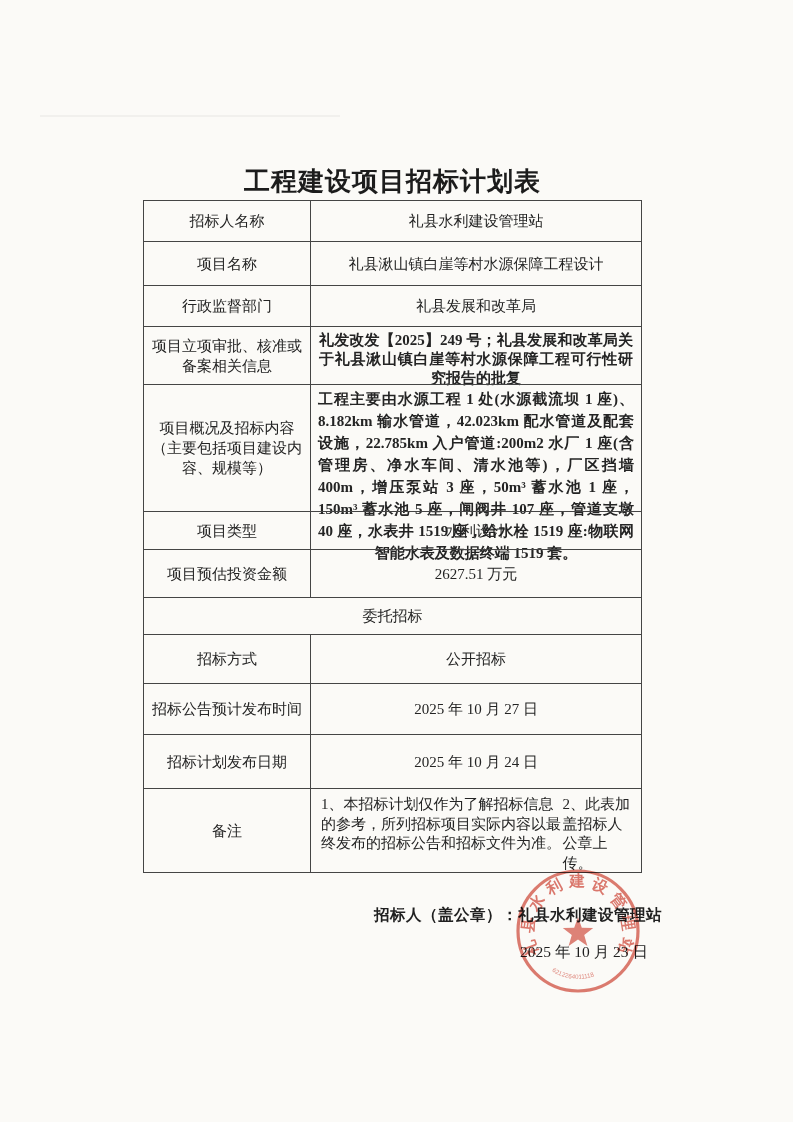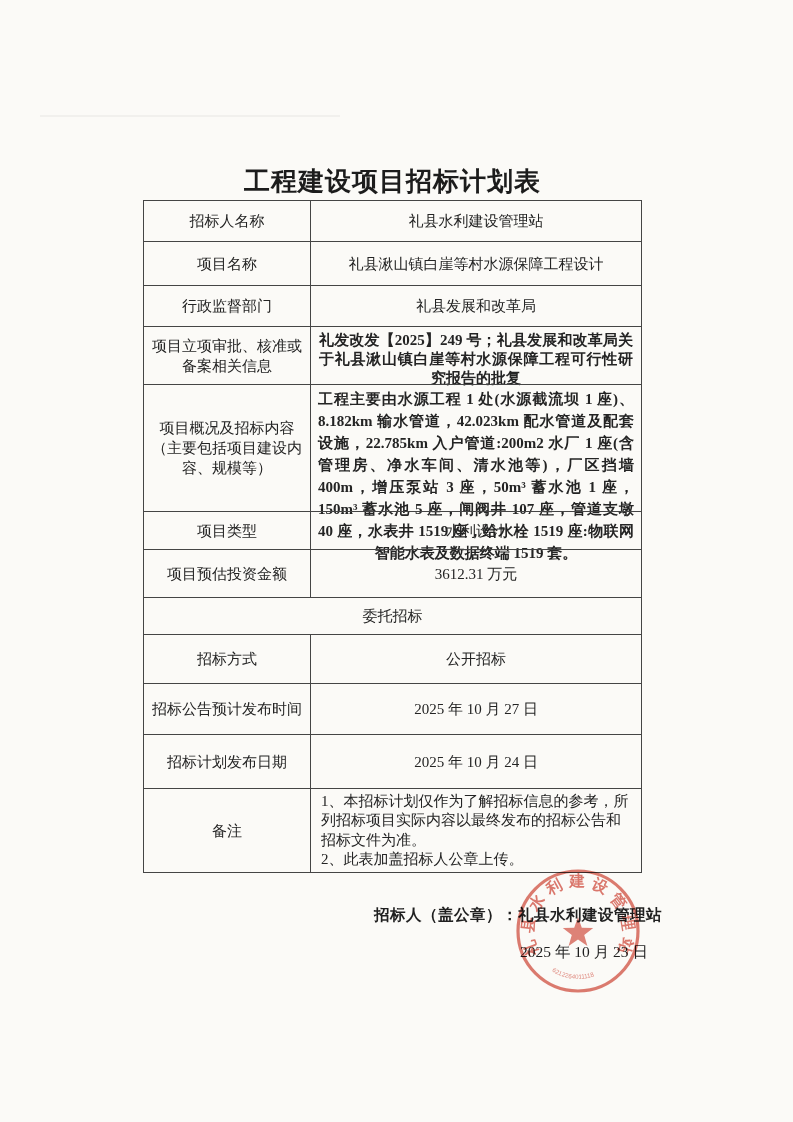--- a/index.html
+++ b/index.html
@@ -41,21 +41,21 @@
     flex:1; display:flex; align-items:center; justify-content:center;
     text-align:center; font-size:15px; line-height:20px;
     padding:2px 10px; color:#242424;
   }
   .cell-value.block {
     display:block; text-align:justify; text-align-last:center;font-weight:bold;
   }
   .cell-value.r3v { padding:4px 8px; font-size:15px; line-height:19px; }
   .cell-value.r4v { padding:3px 7px; font-size:15px; line-height:22px; }
   .cell-value.remark {
-    display:flex; flex-direction:column; align-items:flex-start;
+    display:flex; align-items:flex-start;
     justify-content:center; text-align:left; line-height:19.5px;
     padding:6px 10px;
   }
   .signer-line {
     position:absolute; left:374px; top:905px;
     font-size:15.5px; font-weight:700; letter-spacing:0.5px; color:#1f1f1f;
   }
   .date-line {
     position:absolute; left:492px; top:942px;
     font-size:15.5px; font-weight:500; color:#1f1f1f;margin-left:28px;
@@ -92,21 +92,21 @@
   <div class="row r4">
     <div class="cell-label">项目概况及招标内容（主要包括项目建设内容、规模等）</div>
     <div class="cell-value block r4v">工程主要由水源工程 1 处(水源截流坝 1 座)、8.182km 输水管道，42.023km 配水管道及配套设施，22.785km 入户管道:200m2 水厂 1 座(含管理房、净水车间、清水池等)，厂区挡墙 400m，增压泵站 3 座，50m³ 蓄水池 1 座，150m³ 蓄水池 5 座，闸阀井 107 座，管道支墩 40 座，水表井 1519 座，给水栓 1519 座:物联网智能水表及数据终端 1519 套。</div>
   </div>
   <div class="row r5">
     <div class="cell-label">项目类型</div>
     <div class="cell-value">水利设计</div>
   </div>
   <div class="row r6">
     <div class="cell-label">项目预估投资金额</div>
-    <div class="cell-value">3612.31 万元</div>
+    <div class="cell-value">2627.51 万元</div>
   </div>
   <div class="row r7">
     <div class="cell-value">委托招标</div>
   </div>
   <div class="row r8">
     <div class="cell-label">招标方式</div>
     <div class="cell-value">公开招标</div>
   </div>
   <div class="row r9">
     <div class="cell-label">招标公告预计发布时间</div>

